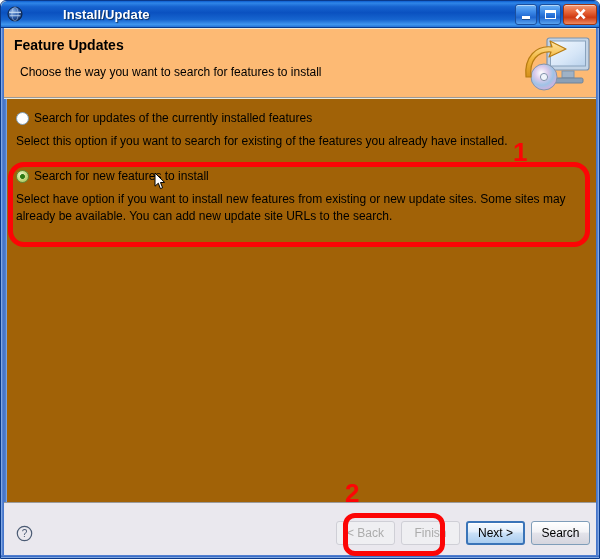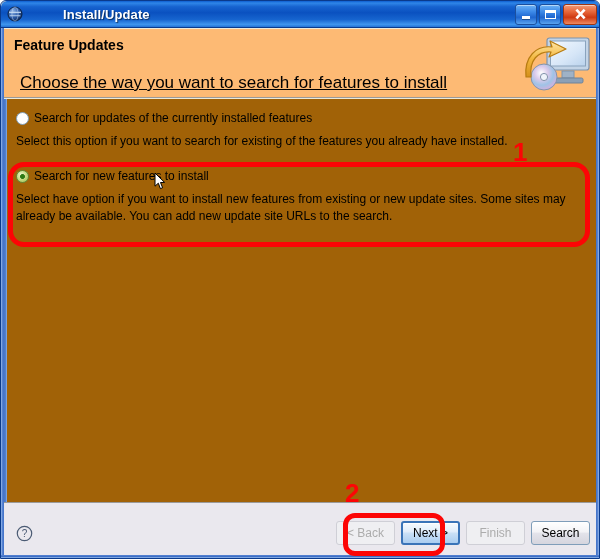--- a/index.html
+++ b/index.html
@@ -109,24 +109,23 @@
   }
   .header-title {
     position: absolute;
     left: 12px; top: 8px;
     font-size: 14px;
     font-weight: bold;
     color: #000000;
   }
   .header-sub {
     position: absolute;
-    left: 18px; top: 44px;
-    font-size: 17px;
+    left: 18px; top: 36px;
+    font-size: 12px;
     color: #000000;
-    text-decoration: underline;
   }
   .header-icon {
     position: absolute;
     right: 8px; top: 4px;
     width: 72px; height: 62px;
   }
 
   
   .content {
     position: absolute;
@@ -379,22 +378,22 @@
 
   <div class="footer">
     <span class="help-icon">
       <svg width="17" height="17" viewBox="0 0 17 17">
         <circle cx="8.5" cy="8.5" r="7.2" fill="none" stroke="#4a5a73" stroke-width="1.2"></circle>
         <text x="8.5" y="12.4" text-anchor="middle" font-family="Liberation Sans, sans-serif" font-size="10" fill="#4a5a73">?</text>
       </svg>
     </span>
     <div class="btn-row">
       <span class="btn disabled">&lt; Back</span>
+      <span class="btn disabled">Finish</span>
       <span class="btn default">Next &gt;</span>
-      <span class="btn disabled">Finish</span>
       <span class="btn">Search</span>
     </div>
   </div>
 
   <div class="left-edge"></div>
   <div class="right-edge"></div>
   <div class="bottom-edge"></div>
 
   <div class="red-box red-box-option"></div>
   <div class="red-box red-box-next"></div>

